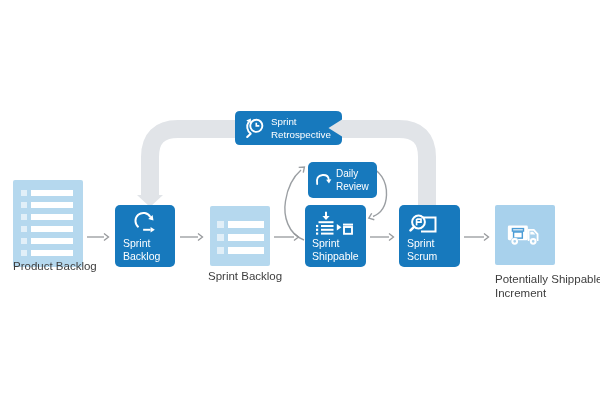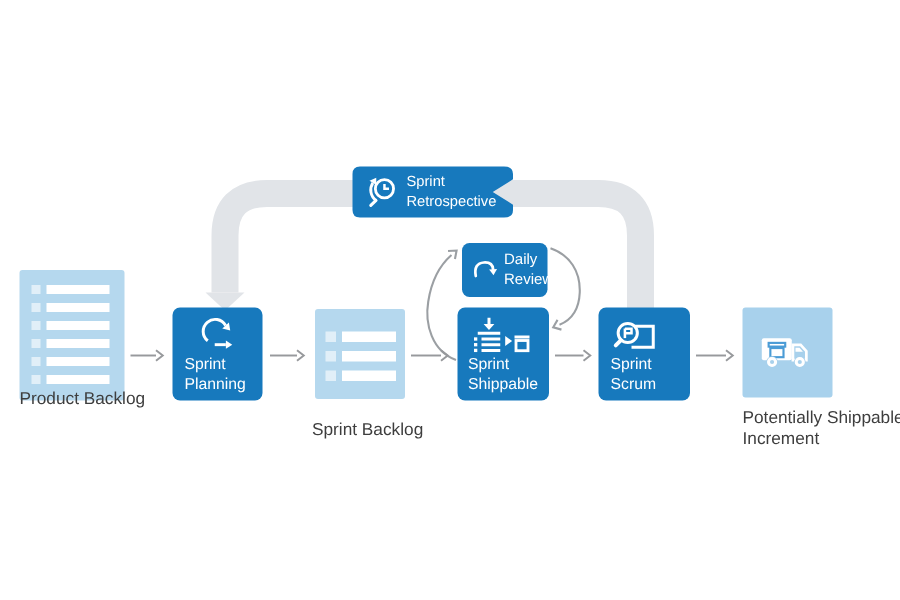--- a/index.html
+++ b/index.html
@@ -104,41 +104,41 @@
 
   <div class="box process" style="left:115px;top:205px;width:60px;height:62px;">
     <svg class="icon" style="left:17px;top:5px;" width="26" height="26" viewBox="0 0 28 28">
       <path class="iw" d="M7 18.5 A8.6 8.6 0 1 1 19.8 7.5" stroke-width="2.1"></path>
       <polygon class="if" points="0,-3.2 5,0 0,3.2" transform="translate(19.8,7.5) rotate(48)"></polygon>
       <line class="iw" x1="12" y1="21.3" x2="20" y2="21.3" stroke-width="2.1"></line>
       <polygon class="if" points="0,-3 4.6,0 0,3" transform="translate(20,21.3)"></polygon>
     </svg>
     <div class="dark-label">
       <div>Sprint</div>
-      <div>Planning</div>
+      <div>Backlog</div>
     </div>
   </div>
 
   <div class="box artifact list small" style="left:210px;top:206px;width:60px;height:60px;">
     <div class="list-row">
         <span class="bullet"></span>
         <span class="bar"></span>
       </div>
     <div class="list-row">
         <span class="bullet"></span>
         <span class="bar"></span>
       </div>
     <div class="list-row">
         <span class="bullet"></span>
         <span class="bar"></span>
       </div>
   </div>
-  <div class="node-label" style="left:208px;top:280px;text-align:right;">Sprint Backlog</div>
-
-  <div class="box process" style="left:308px;top:162px;width:57px;height:36px;">
+  <div class="node-label" style="left:208px;top:269px;text-align:right;">Sprint Backlog</div>
+
+  <div class="box process" style="left:308px;top:162px;width:69px;height:36px;">
     <svg class="icon" style="left:6px;top:8px;" width="20" height="18" viewBox="0 0 22 18">
       <path class="iw" d="M3.5 14.5 Q1.8 5.2 9.5 4.6 Q15.8 4.2 16.2 9.6" stroke-width="2" stroke-linecap="round"></path>
       <polygon class="if" points="0,-2.9 4.4,0 0,2.9" transform="translate(16.2,9.6) rotate(86)"></polygon>
     </svg>
     <div class="dark-label" style="left:28px;bottom:5px;font-size:10px;line-height:12.5px;">
       <div>Daily</div>
       <div>Review</div>
     </div>
   </div>
 

